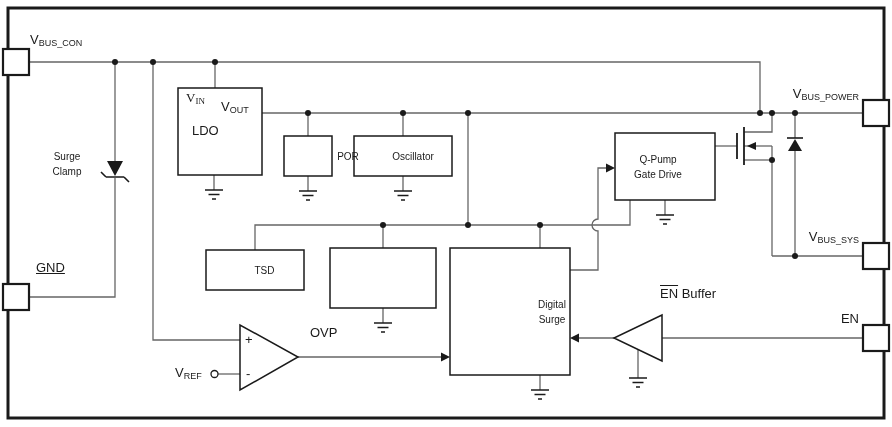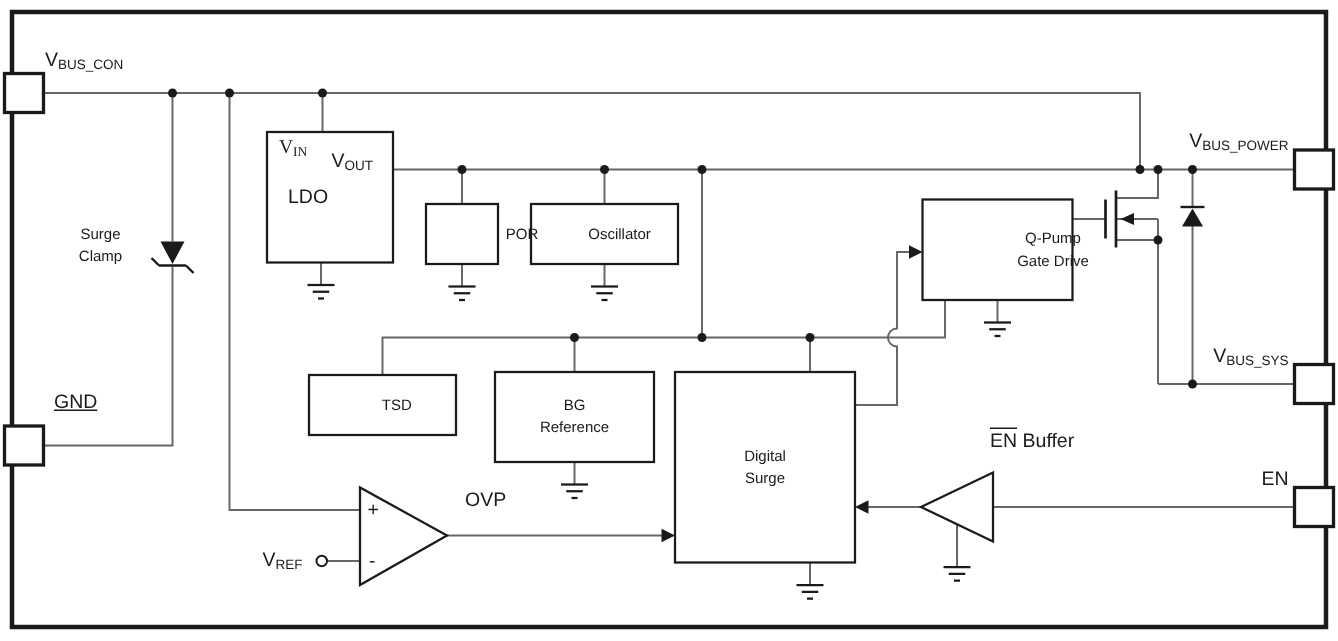--- a/index.html
+++ b/index.html
@@ -143,29 +143,25 @@
     <div>Clamp</div>
   </div>
 
   <div class="lbl" style="left:186px;top:91px;font-family:Liberation Serif, serif;"><span>V</span><span class="sub">IN</span></div>
   <div class="lbl" style="left:221px;top:100px;"><span>V</span><span class="sub">OUT</span></div>
   <div class="lbl" style="left:192px;top:124px;">LDO</div>
 
   <div class="blk-lbl" style="left:284px;top:136px;width:48px;height:40px;margin-left:40px;">POR</div>
   <div class="blk-lbl" style="left:354px;top:136px;width:118px;height:40px;">Oscillator</div>
   <div class="blk-lbl" style="left:206px;top:250px;width:117px;height:40px;">TSD</div>
-  <div class="blk-lbl" style="left:330px;top:248px;width:106px;height:60px;">
-    <div>BG</div>
-    <div>Reference</div>
-  </div>
-  <div class="blk-lbl" style="left:450px;top:248px;width:120px;height:127px;">
+  <div class="blk-lbl" style="left:450px;top:248px;width:120px;height:127px;padding-left:42px;">
     <div>Digital</div>
     <div>Surge</div>
   </div>
-  <div class="blk-lbl" style="left:652px;top:133px;width:100px;height:67px;text-align:center;">
+  <div class="blk-lbl" style="left:608px;top:133px;width:100px;height:67px;text-align:center;">
     <div>Q-Pump</div>
     <div>Gate Drive</div>
   </div>
 
   <div class="lbl" style="left:660px;top:287px;"><span class="ovl">EN</span><span class="gap">Buffer</span></div>
 
   <div class="lbl" style="left:287px;top:326px;margin-left:23px;">OVP</div>
   <div class="sign" style="left:245px;top:333px;">+</div>
   <div class="sign" style="left:246px;top:367px;">-</div>
   <div class="lbl" style="left:175px;top:366px;"><span>V</span><span class="sub">REF</span></div>

